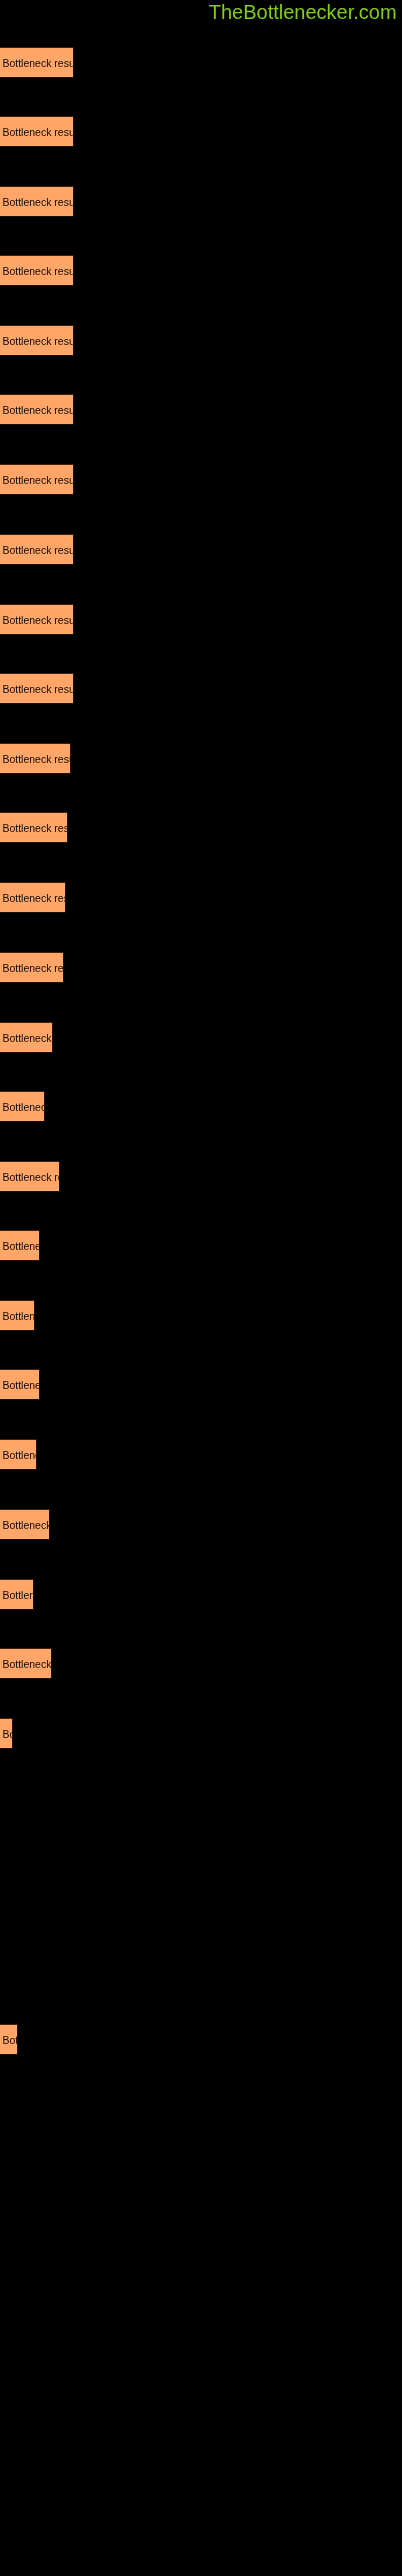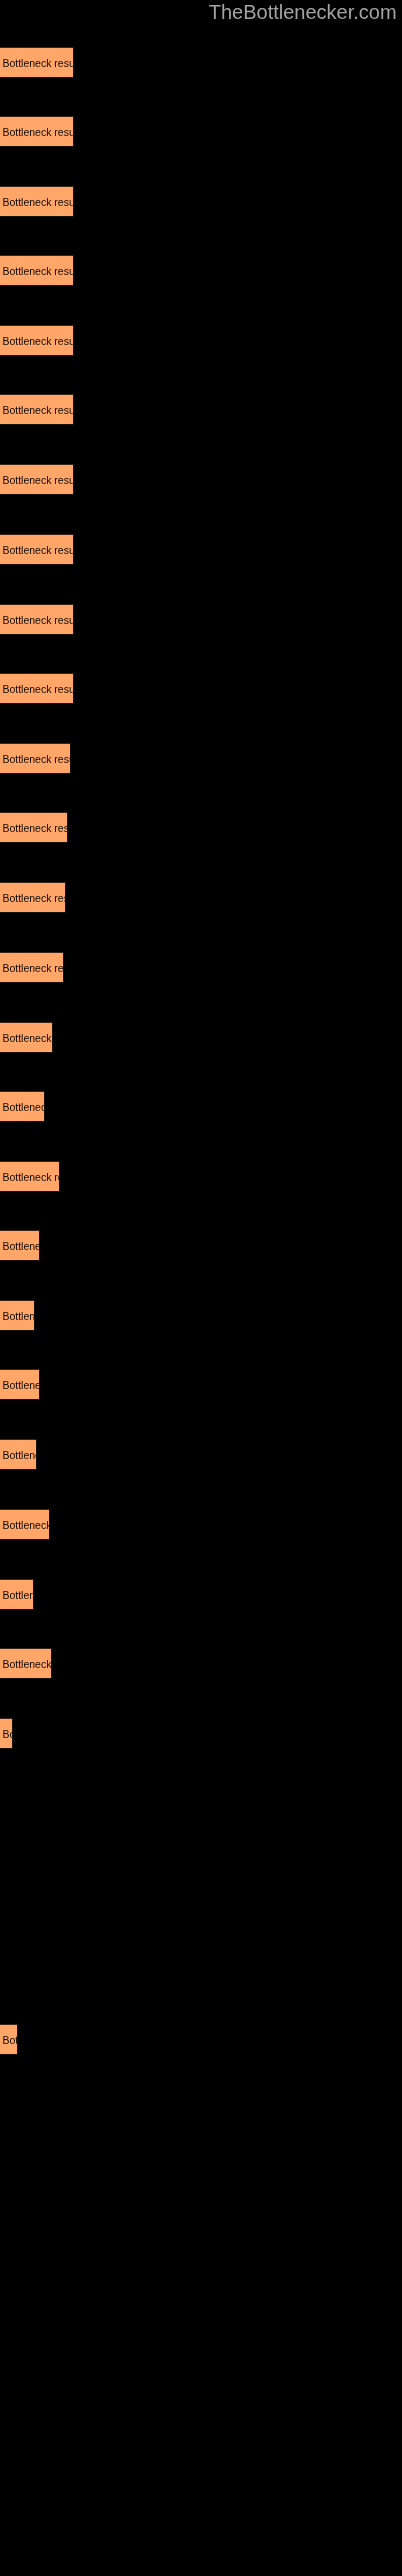--- a/index.html
+++ b/index.html
@@ -22,21 +22,21 @@
     height: 2576px;
     background: #000000;
   }
 
   #site-title {
     position: absolute;
     right: 6.4px;
     top: 0.8px;
     font-size: 20px;
     line-height: 22.5px;
-    color: #a3a3a3;
+    color: #84cc16;
     letter-spacing: 0px;
     white-space: nowrap;
     font-family: "Liberation Sans", sans-serif;
   }
 
   .bar-row {
     position: absolute;
     left: 0;
     height: 31px;
   }

